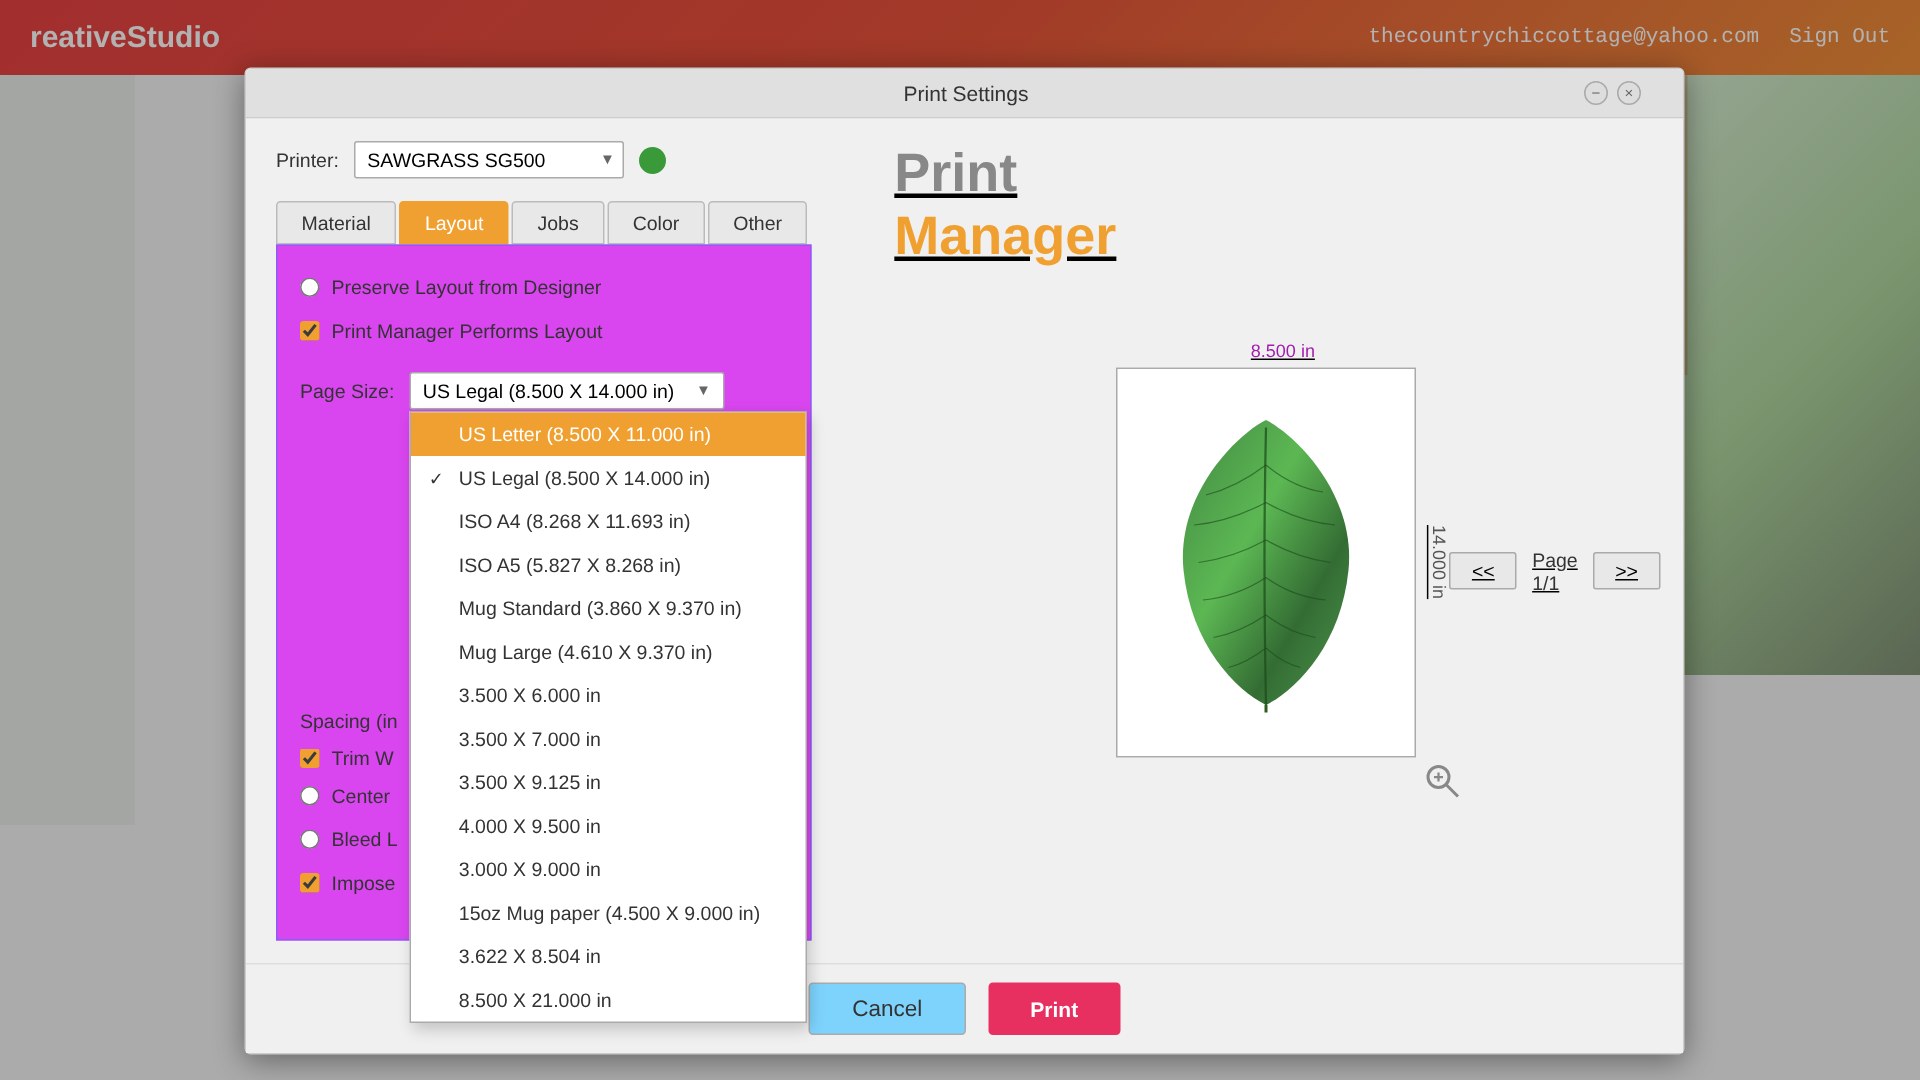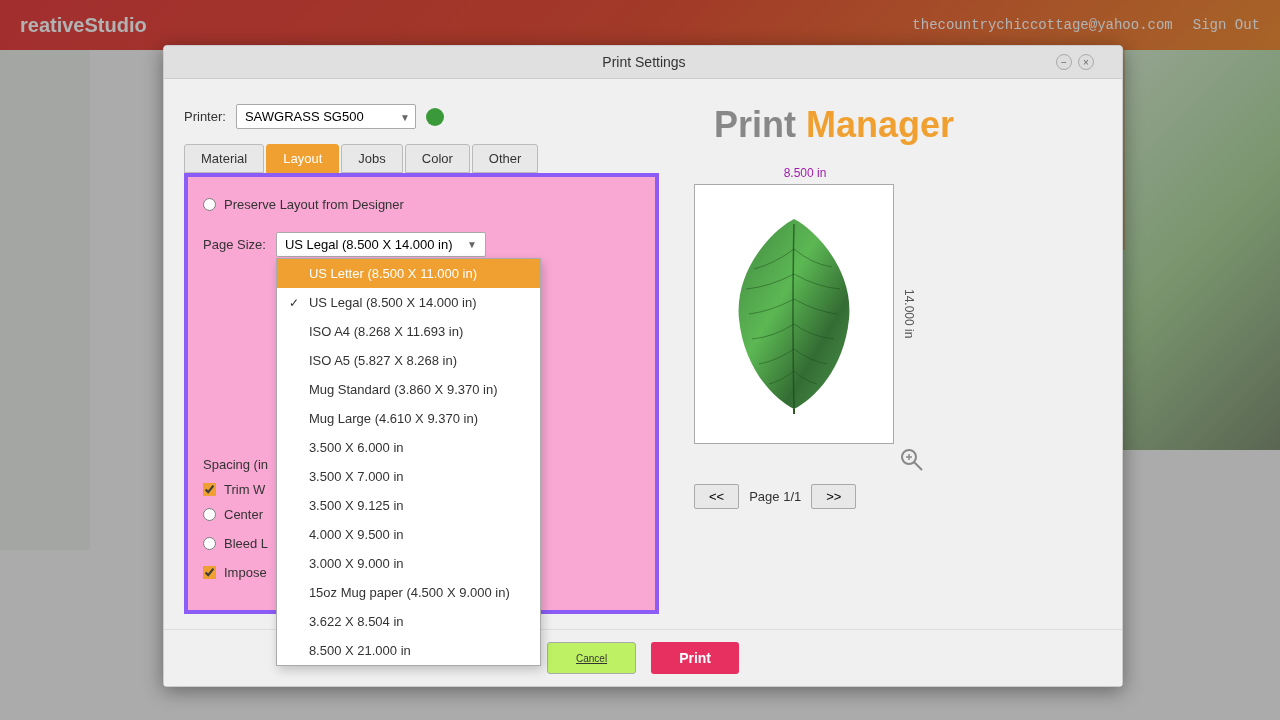--- a/index.html
+++ b/index.html
@@ -109,21 +109,20 @@
       align-items: center;
       justify-content: center;
       font-size: 10px;
       color: #666;
     }
 
     .dialog-content {
       display: flex;
       gap: 0;
       padding: 0;
-      margin-top: 10px;
     }
 
     
     .left-panel {
       width: 515px;
       padding: 15px 20px;
     }
 
     .printer-row {
       display: flex;
@@ -187,22 +186,22 @@
     }
 
     .tab.active {
       background: #f0a030;
       color: white;
       border-color: #f0a030;
     }
 
     
     .tab-content {
-      border: 4px solid #8b5cf6;
-      background: #f9a8d4;
+      border: 1px solid #8b5cf6;
+      background: #d946ef;
       padding: 20px 15px;
       min-height: 380px;
       position: relative;
     }
 
     .radio-row {
       display: flex;
       align-items: center;
       gap: 8px;
       margin-bottom: 14px;
@@ -309,22 +308,23 @@
     .spacing-label {
       font-size: 13px;
       color: #333;
     }
 
     
     .right-panel {
       flex: 1;
       padding: 15px;
       display: flex;
-      flex-direction: column;
-      align-items: flex-start;
+      flex-direction: row;
+      align-items: center;
+      text-decoration: underline;
     }
 
     .print-manager-title {
       font-size: 36px;
       font-weight: bold;
       margin-bottom: 10px;
       align-self: flex-start;
       margin-left: 20px;
     }
 
@@ -409,26 +409,25 @@
       justify-content: center;
       gap: 15px;
       padding: 12px;
       background: #f0f0f0;
       border-top: 1px solid #ddd;
     }
 
     .btn-cancel {
       padding: 8px 28px;
       border: 1px solid #aaa;
-      background: #bef264;
+      background: #7dd3fc;
       cursor: pointer;
-      font-size: 10px;
+      font-size: 15px;
       border-radius: 3px;
       color: #333;
-      text-decoration: underline;
     }
 
     .btn-print {
       padding: 8px 28px;
       border: none;
       background: #e83060;
       color: white;
       cursor: pointer;
       font-size: 14px;
       border-radius: 3px;
@@ -530,20 +529,24 @@
         <div class="tab">Other</div>
       </div>
 
       <div class="tab-content">
 
         <div class="radio-row">
           <input type="radio" name="layout-mode" id="preserve-layout" style="">
           <label class="radio-label" for="preserve-layout">Preserve Layout from Designer</label>
         </div>
 
+        <div class="checkbox-row">
+          <input type="checkbox" id="pm-layout" checked="" style="accent-color: rgb(240, 160, 48);">
+          <label class="radio-label" for="pm-layout">Print Manager Performs Layout</label>
+        </div>
 
         <div class="page-size-row">
           <span class="page-size-label">Page Size:</span>
           <div class="page-size-select-wrap" style="position:relative;">
             <div class="page-size-select-display">
               <span>US Legal (8.500 X 14.000 in)</span>
               <span class="arrow">▼</span>
             </div>
 
             <div class="dropdown-menu">

